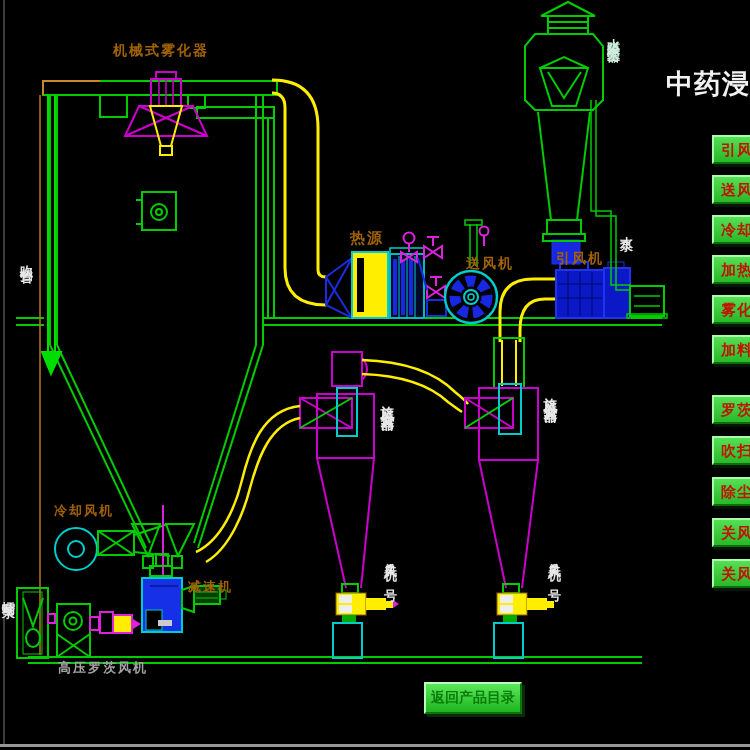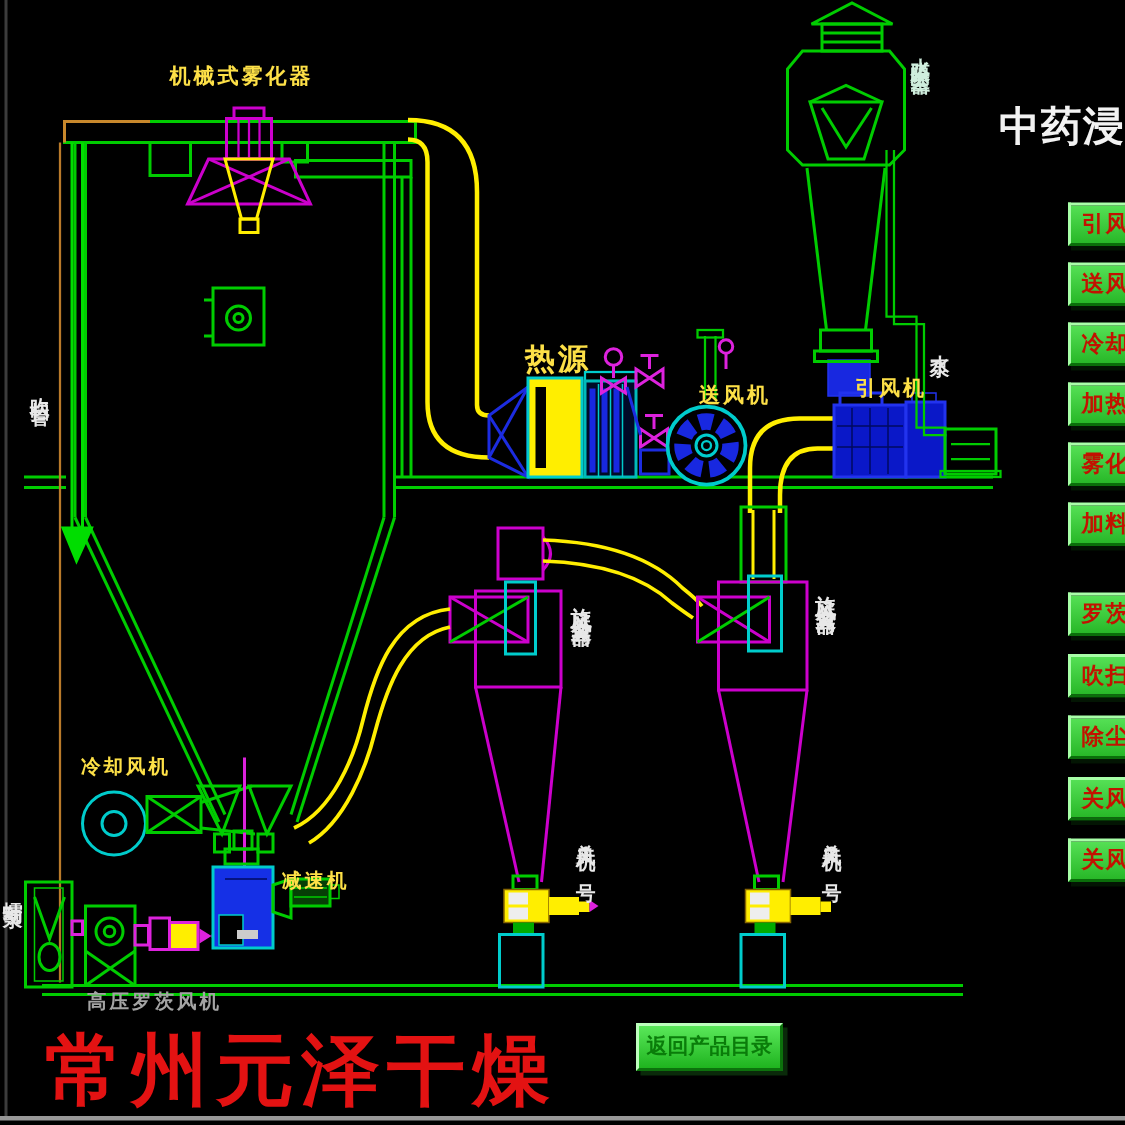--- a/index.html
+++ b/index.html
@@ -1,19 +1,19 @@
 <!DOCTYPE html>
 <html><head>
 <meta charset="utf-8">
 <style>
   html,body{margin:0;padding:0;background:#000;}
   #screen{position:relative;width:750px;height:750px;background:#000;overflow:hidden;
           font-family:"Liberation Sans",sans-serif;}
   svg{position:absolute;left:0;top:0;}
-  .lbl{position:absolute;color:#fde047;font-size:13px;font-weight:bold;
+  .lbl{position:absolute;color:#a16207;font-size:13px;font-weight:bold;
        letter-spacing:2px;white-space:nowrap;line-height:1.15;}
   .vlbl{position:absolute;color:#e8e8e8;font-size:13px;font-weight:bold;
         writing-mode:vertical-rl;text-orientation:upright;letter-spacing:3px;
         line-height:1;white-space:nowrap;}
   .title{position:absolute;left:666px;top:66px;width:200px;color:#f2f2f2;
          font-size:27px;font-weight:bold;letter-spacing:1px;white-space:nowrap;}
   .sidebtn{position:absolute;left:712px;width:80px;height:29px;
            background:linear-gradient(#55e055,#28b828);
            border:2px solid;border-color:#a8ffa8 #0a6e0a #0a6e0a #a8ffa8;
            box-shadow:2px 3px 0 #031503;
@@ -291,23 +291,23 @@
     <rect x="194" y="586" width="26" height="18" fill="#063f06" stroke="#00cc00" stroke-width="2"></rect>
     <line x1="196" y1="592" x2="218" y2="592" stroke="#00cc00"></line>
     <line x1="196" y1="598" x2="218" y2="598" stroke="#00cc00"></line>
     <rect x="220" y="590" width="6" height="9" fill="none" stroke="#00cc00"></rect>
   </g>
 </svg>
 
 <div class="lbl" style="left:113px;top:42px;font-size:14px;">机械式雾化器</div>
 <div class="vlbl" style="left:607px;top:28px;color:#cfeedd;">水膜除尘器</div>
 <div class="vlbl" style="left:20px;top:255px;">吹扫管</div>
-<div class="lbl" style="left:350px;top:229px;font-size:20px;">热源</div>
+<div class="lbl" style="left:350px;top:229px;font-size:15px;">热源</div>
 <div class="lbl" style="left:466px;top:255px;font-size:14px;">送风机</div>
-<div class="lbl" style="left:570px;top:250px;font-size:14px;">引风机</div>
+<div class="lbl" style="left:556px;top:250px;font-size:14px;">引风机</div>
 <div class="vlbl" style="left:620px;top:226px;">水泵</div>
 <div class="vlbl" style="left:381px;top:394px;font-size:14px;">旋风分离器</div>
 <div class="vlbl" style="left:544px;top:386px;font-size:14px;">旋风分离器</div>
 <div class="lbl" style="left:54px;top:504px;">冷却风机</div>
 <div class="lbl" style="left:188px;top:580px;">减速机</div>
 <div class="lbl" style="left:58px;top:661px;color:#a3a3a3;">高压罗茨风机</div>
 <div class="vlbl" style="left:2px;top:590px;">蠕动泵</div>
 <div class="vlbl" style="left:384px;top:552px;">关风机1号</div>
 <div class="vlbl" style="left:548px;top:552px;">关风机2号</div>
 
@@ -318,16 +318,15 @@
 <div class="sidebtn" style="top:215px;">冷却</div>
 <div class="sidebtn" style="top:255px;">加热</div>
 <div class="sidebtn" style="top:295px;">雾化</div>
 <div class="sidebtn" style="top:335px;">加料</div>
 <div class="sidebtn" style="top:395px;">罗茨</div>
 <div class="sidebtn" style="top:436px;">吹扫</div>
 <div class="sidebtn" style="top:477px;">除尘</div>
 <div class="sidebtn" style="top:518px;">关风</div>
 <div class="sidebtn" style="top:559px;">关风</div>
 
-<div class="watermark">常州元泽干燥</div>
 <div class="backbtn">返回产品目录</div>
 
 </div>
 
 </body></html>

